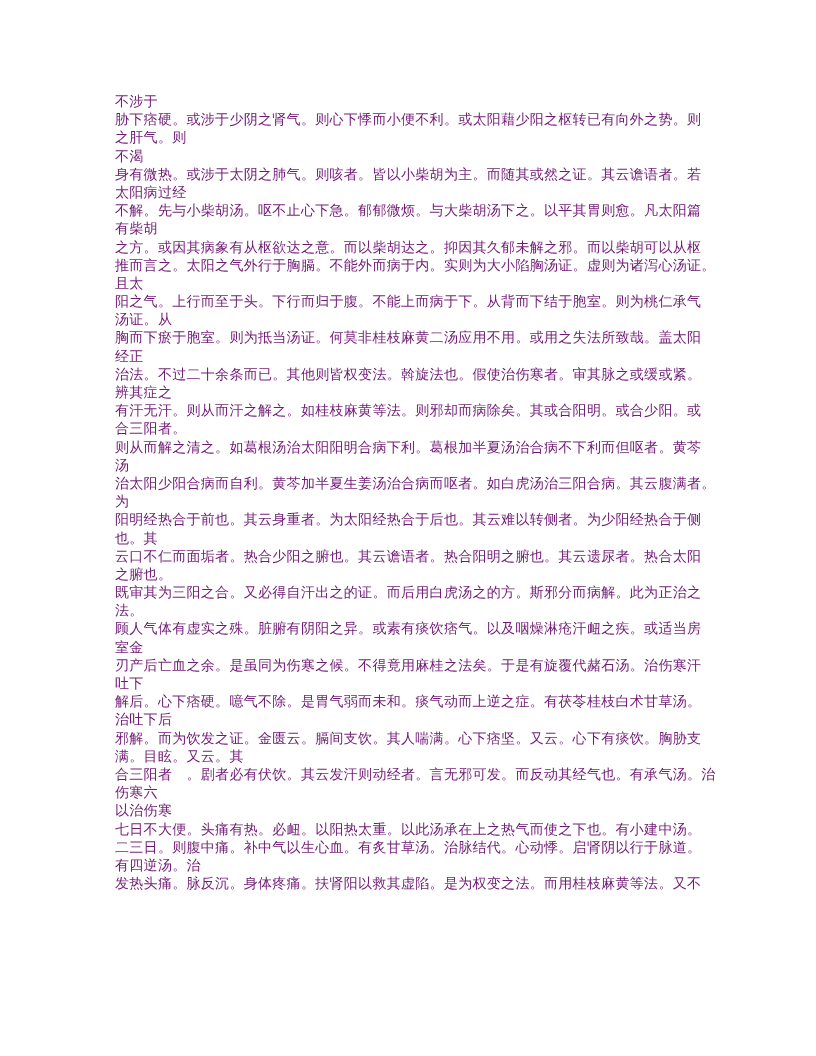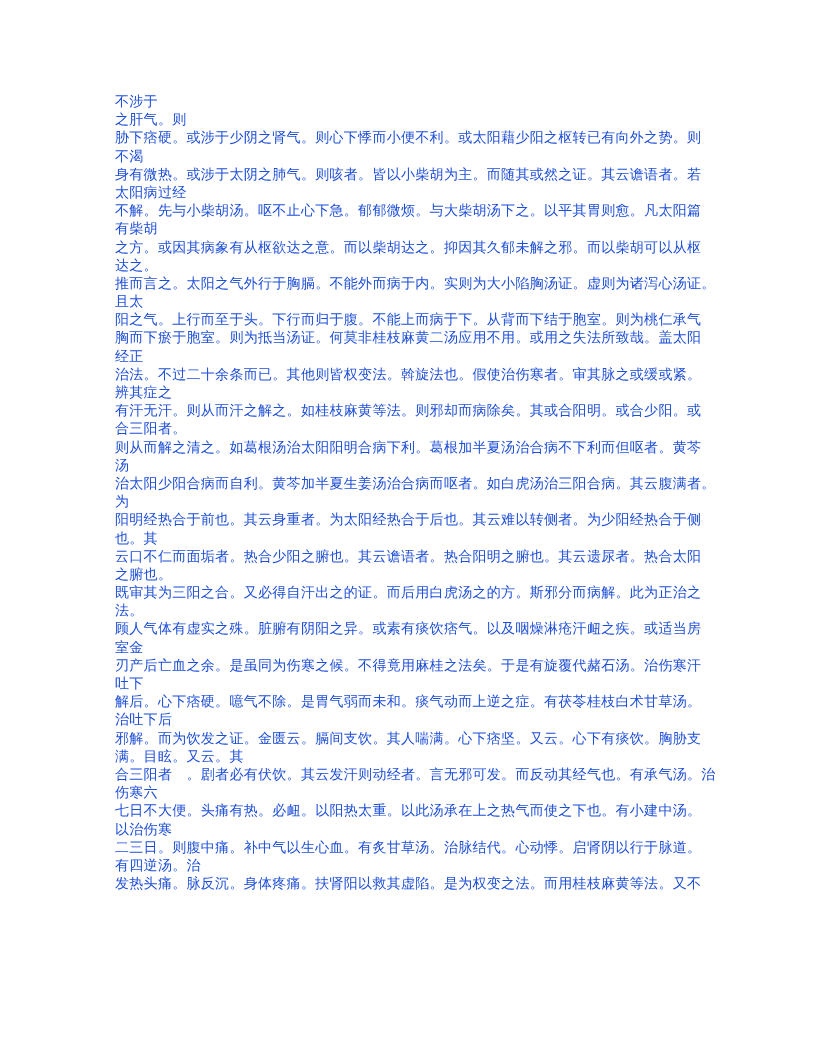--- a/index.html
+++ b/index.html
@@ -12,49 +12,49 @@
     width: 816px;
     height: 1056px;
     background: #ffffff;
     overflow: hidden;
   }
   .text-block {
     position: absolute;
     left: 115px;
     top: 92px;
     width: 600px;
-    color: #1d4ed8;
+    color: #701a75;
     font-family: "DejaVu Serif", "Liberation Serif", serif;
     font-size: 14px;
     line-height: 18.2px;
     letter-spacing: 0.3px;
   }
   .text-line {
     white-space: pre;
     height: 18.2px;
   }
 </style>
 </head>
 <body>
 
 <div class="page">
   <div class="text-block" id="text-block">
       <div class="text-line">不涉于</div>
+      <div class="text-line">胁下痞硬。或涉于少阴之肾气。则心下悸而小便不利。或太阳藉少阳之枢转已有向外之势。则</div>
       <div class="text-line">之肝气。则</div>
-      <div class="text-line">胁下痞硬。或涉于少阴之肾气。则心下悸而小便不利。或太阳藉少阳之枢转已有向外之势。则</div>
       <div class="text-line">不渴</div>
       <div class="text-line">身有微热。或涉于太阴之肺气。则咳者。皆以小柴胡为主。而随其或然之证。其云谵语者。若</div>
       <div class="text-line">太阳病过经</div>
       <div class="text-line">不解。先与小柴胡汤。呕不止心下急。郁郁微烦。与大柴胡汤下之。以平其胃则愈。凡太阳篇</div>
       <div class="text-line">有柴胡</div>
       <div class="text-line">之方。或因其病象有从枢欲达之意。而以柴胡达之。抑因其久郁未解之邪。而以柴胡可以从枢</div>
-      <div class="text-line">达之。</div>
       <div class="text-line">推而言之。太阳之气外行于胸膈。不能外而病于内。实则为大小陷胸汤证。虚则为诸泻心汤证。</div>
       <div class="text-line">且太</div>
       <div class="text-line">阳之气。上行而至于头。下行而归于腹。不能上而病于下。从背而下结于胞室。则为桃仁承气</div>
+      <div class="text-line">汤证。从</div>
       <div class="text-line">胸而下瘀于胞室。则为抵当汤证。何莫非桂枝麻黄二汤应用不用。或用之失法所致哉。盖太阳</div>
       <div class="text-line">经正</div>
       <div class="text-line">治法。不过二十余条而已。其他则皆权变法。斡旋法也。假使治伤寒者。审其脉之或缓或紧。</div>
       <div class="text-line">辨其症之</div>
       <div class="text-line">有汗无汗。则从而汗之解之。如桂枝麻黄等法。则邪却而病除矣。其或合阳明。或合少阳。或</div>
       <div class="text-line">合三阳者。</div>
       <div class="text-line">则从而解之清之。如葛根汤治太阳阳明合病下利。葛根加半夏汤治合病不下利而但呕者。黄芩</div>
       <div class="text-line">汤</div>
       <div class="text-line">治太阳少阳合病而自利。黄芩加半夏生姜汤治合病而呕者。如白虎汤治三阳合病。其云腹满者。</div>
       <div class="text-line">为</div>
@@ -67,19 +67,19 @@
       <div class="text-line">顾人气体有虚实之殊。脏腑有阴阳之异。或素有痰饮痞气。以及咽燥淋疮汗衄之疾。或适当房</div>
       <div class="text-line">室金</div>
       <div class="text-line">刃产后亡血之余。是虽同为伤寒之候。不得竟用麻桂之法矣。于是有旋覆代赭石汤。治伤寒汗</div>
       <div class="text-line">吐下</div>
       <div class="text-line">解后。心下痞硬。噫气不除。是胃气弱而未和。痰气动而上逆之症。有茯苓桂枝白术甘草汤。</div>
       <div class="text-line">治吐下后</div>
       <div class="text-line">邪解。而为饮发之证。金匮云。膈间支饮。其人喘满。心下痞坚。又云。心下有痰饮。胸胁支</div>
       <div class="text-line">满。目眩。又云。其</div>
       <div class="text-line">合三阳者　。剧者必有伏饮。其云发汗则动经者。言无邪可发。而反动其经气也。有承气汤。治</div>
       <div class="text-line">伤寒六</div>
+      <div class="text-line">以治伤寒</div>
       <div class="text-line">七日不大便。头痛有热。必衄。以阳热太重。以此汤承在上之热气而使之下也。有小建中汤。</div>
-      <div class="text-line">以治伤寒</div>
       <div class="text-line">二三日。则腹中痛。补中气以生心血。有炙甘草汤。治脉结代。心动悸。启肾阴以行于脉道。</div>
       <div class="text-line">有四逆汤。治</div>
       <div class="text-line">发热头痛。脉反沉。身体疼痛。扶肾阳以救其虚陷。是为权变之法。而用桂枝麻黄等法。又不</div>
     </div>
 </div>
 
 </body></html>

